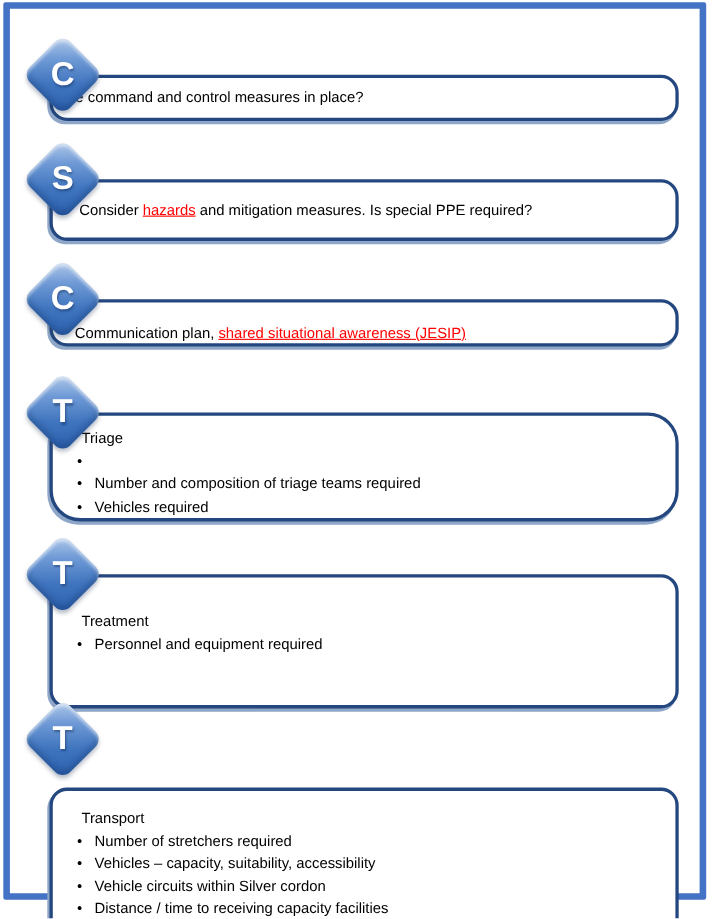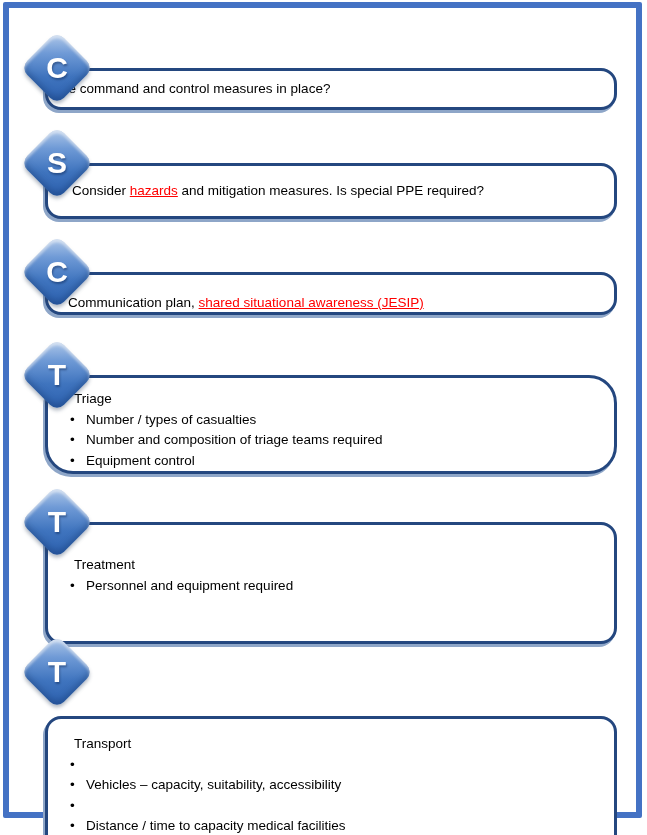--- a/index.html
+++ b/index.html
@@ -84,29 +84,28 @@
   </div>
   <div class="diamond d3">
     <span class="dletter">C</span>
   </div>
 
   <div class="panel p4">
     <p class="panel-title">Triage</p>
     <ul class="bullets">
       <li>
           <span class="blt">•</span>
-          <span>Number / types of casualties</span>
         </li>
       <li>
           <span class="blt">•</span>
           <span>Number and composition of triage teams required</span>
         </li>
       <li>
           <span class="blt">•</span>
-          <span>Equipment control</span>
+          <span>Vehicles required</span>
         </li>
     </ul>
   </div>
   <div class="diamond d4">
     <span class="dletter">T</span>
   </div>
 
   <div class="panel p5">
     <p class="panel-title">Treatment</p>
     <ul class="bullets">
@@ -118,30 +117,32 @@
   </div>
   <div class="diamond d5">
     <span class="dletter">T</span>
   </div>
 
   <div class="panel p6">
     <p class="panel-title">Transport</p>
     <ul class="bullets">
       <li>
           <span class="blt">•</span>
+          <span>Number of stretchers required</span>
         </li>
       <li>
           <span class="blt">•</span>
           <span>Vehicles – capacity, suitability, accessibility</span>
         </li>
       <li>
           <span class="blt">•</span>
+          <span>Vehicle circuits within Silver cordon</span>
         </li>
       <li>
           <span class="blt">•</span>
-          <span>Distance / time to capacity medical facilities</span>
+          <span>Distance / time to receiving capacity facilities</span>
         </li>
     </ul>
   </div>
   <div class="diamond d6">
     <span class="dletter">T</span>
   </div>
 </div>
 
 </body></html>

